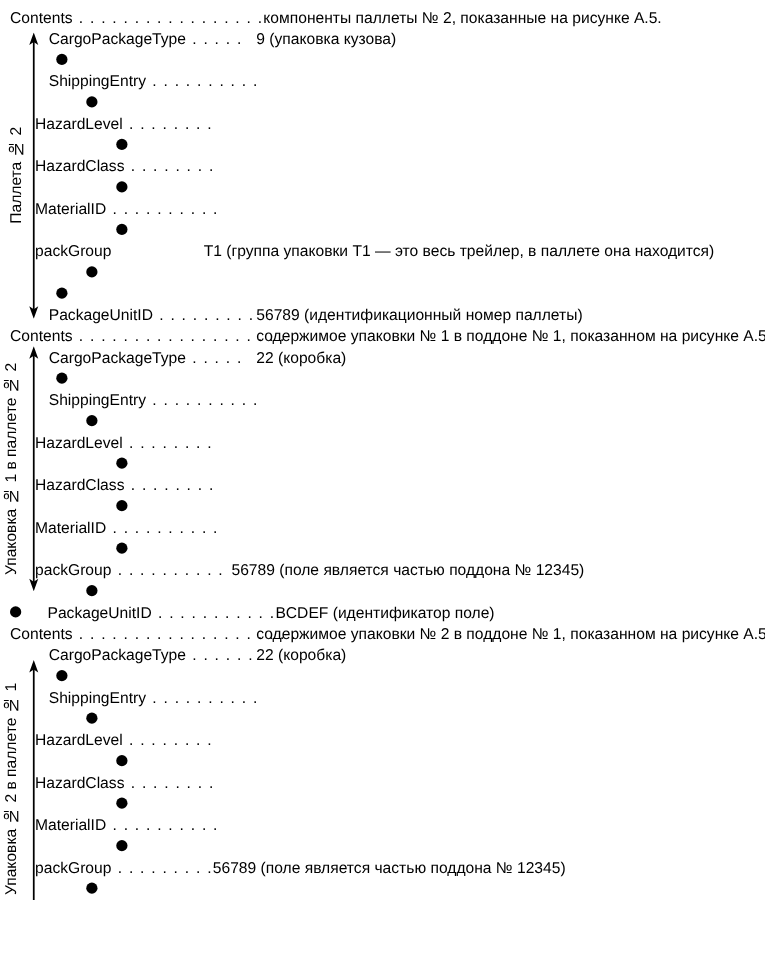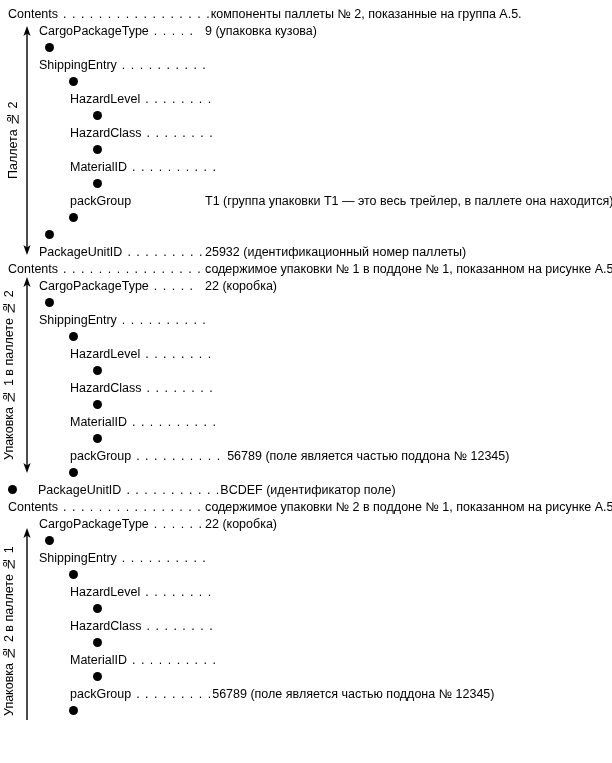--- a/index.html
+++ b/index.html
@@ -6,21 +6,21 @@
   .canvas{
     position:relative;width:612px;height:720px;background:#ffffff;
     font-family:"Liberation Sans",sans-serif;font-size:12.5px;color:#000;
     overflow:hidden;
   }
   .rows{position:absolute;top:5px;left:0;right:0;}
   .row{height:17px;display:flex;align-items:center;white-space:nowrap;}
   .row.spacer{height:15px;}
   .indent-contents{padding-left:8px;}
   .indent-l1{padding-left:39px;}
-  .indent-l2{padding-left:70px;align-items:center;}
+  .indent-l2{padding-left:28px;align-items:center;}
   .indent-inline{padding-left:8px;}
   .labelcell{display:inline-flex;align-items:baseline;}
   .row.aligned.indent-contents .labelcell{min-width:197px;}
   .row.aligned.indent-l1 .labelcell{min-width:166px;}
   .row.aligned.indent-l2 .labelcell{min-width:135px;}
   .row.aligned.indent-inline .labelcell{min-width:167px;}
   .leader{margin-left:5px;letter-spacing:1px;color:#000;}
   .row:not(.aligned) .value{margin-left:6px;}
   .bullet{width:9px;height:9px;border-radius:50%;background:#000;flex:none;}
   .bullet.lv1{margin-left:45px;}
@@ -47,21 +47,21 @@
 <body>
 
 <div class="canvas">
 
   <div class="rows" id="rows">
       <div class="row indent-contents aligned">
         <span class="labelcell">
           <span class="label">Contents</span>
           <span class="leader">. . . . . . . . . . . . . . . . .</span>
         </span>
-        <span class="value">компоненты паллеты № 2, показанные на группа А.5.</span>
+        <span class="value">компоненты паллеты № 2, показанные на рисунке А.5.</span>
       </div>
       <div class="row indent-l1 aligned">
         <span class="labelcell">
           <span class="label">CargoPackageType</span>
           <span class="leader">. . . . .</span>
         </span>
         <span class="value">9 (упаковка кузова)</span>
       </div>
       <div class="row">
         <span class="bullet lv1"></span>
@@ -112,21 +112,21 @@
         <span class="bullet lv2"></span>
       </div>
       <div class="row">
         <span class="bullet lv1"></span>
       </div>
       <div class="row indent-l1 aligned">
         <span class="labelcell">
           <span class="label">PackageUnitID</span>
           <span class="leader">. . . . . . . . .</span>
         </span>
-        <span class="value">25932 (идентификационный номер паллеты)</span>
+        <span class="value">56789 (идентификационный номер паллеты)</span>
       </div>
       <div class="row indent-contents aligned">
         <span class="labelcell">
           <span class="label">Contents</span>
           <span class="leader">. . . . . . . . . . . . . . . . . . .</span>
         </span>
         <span class="value">содержимое упаковки № 1 в поддоне № 1, показанном на рисунке А.5.</span>
       </div>
       <div class="row indent-l1 aligned">
         <span class="labelcell">

